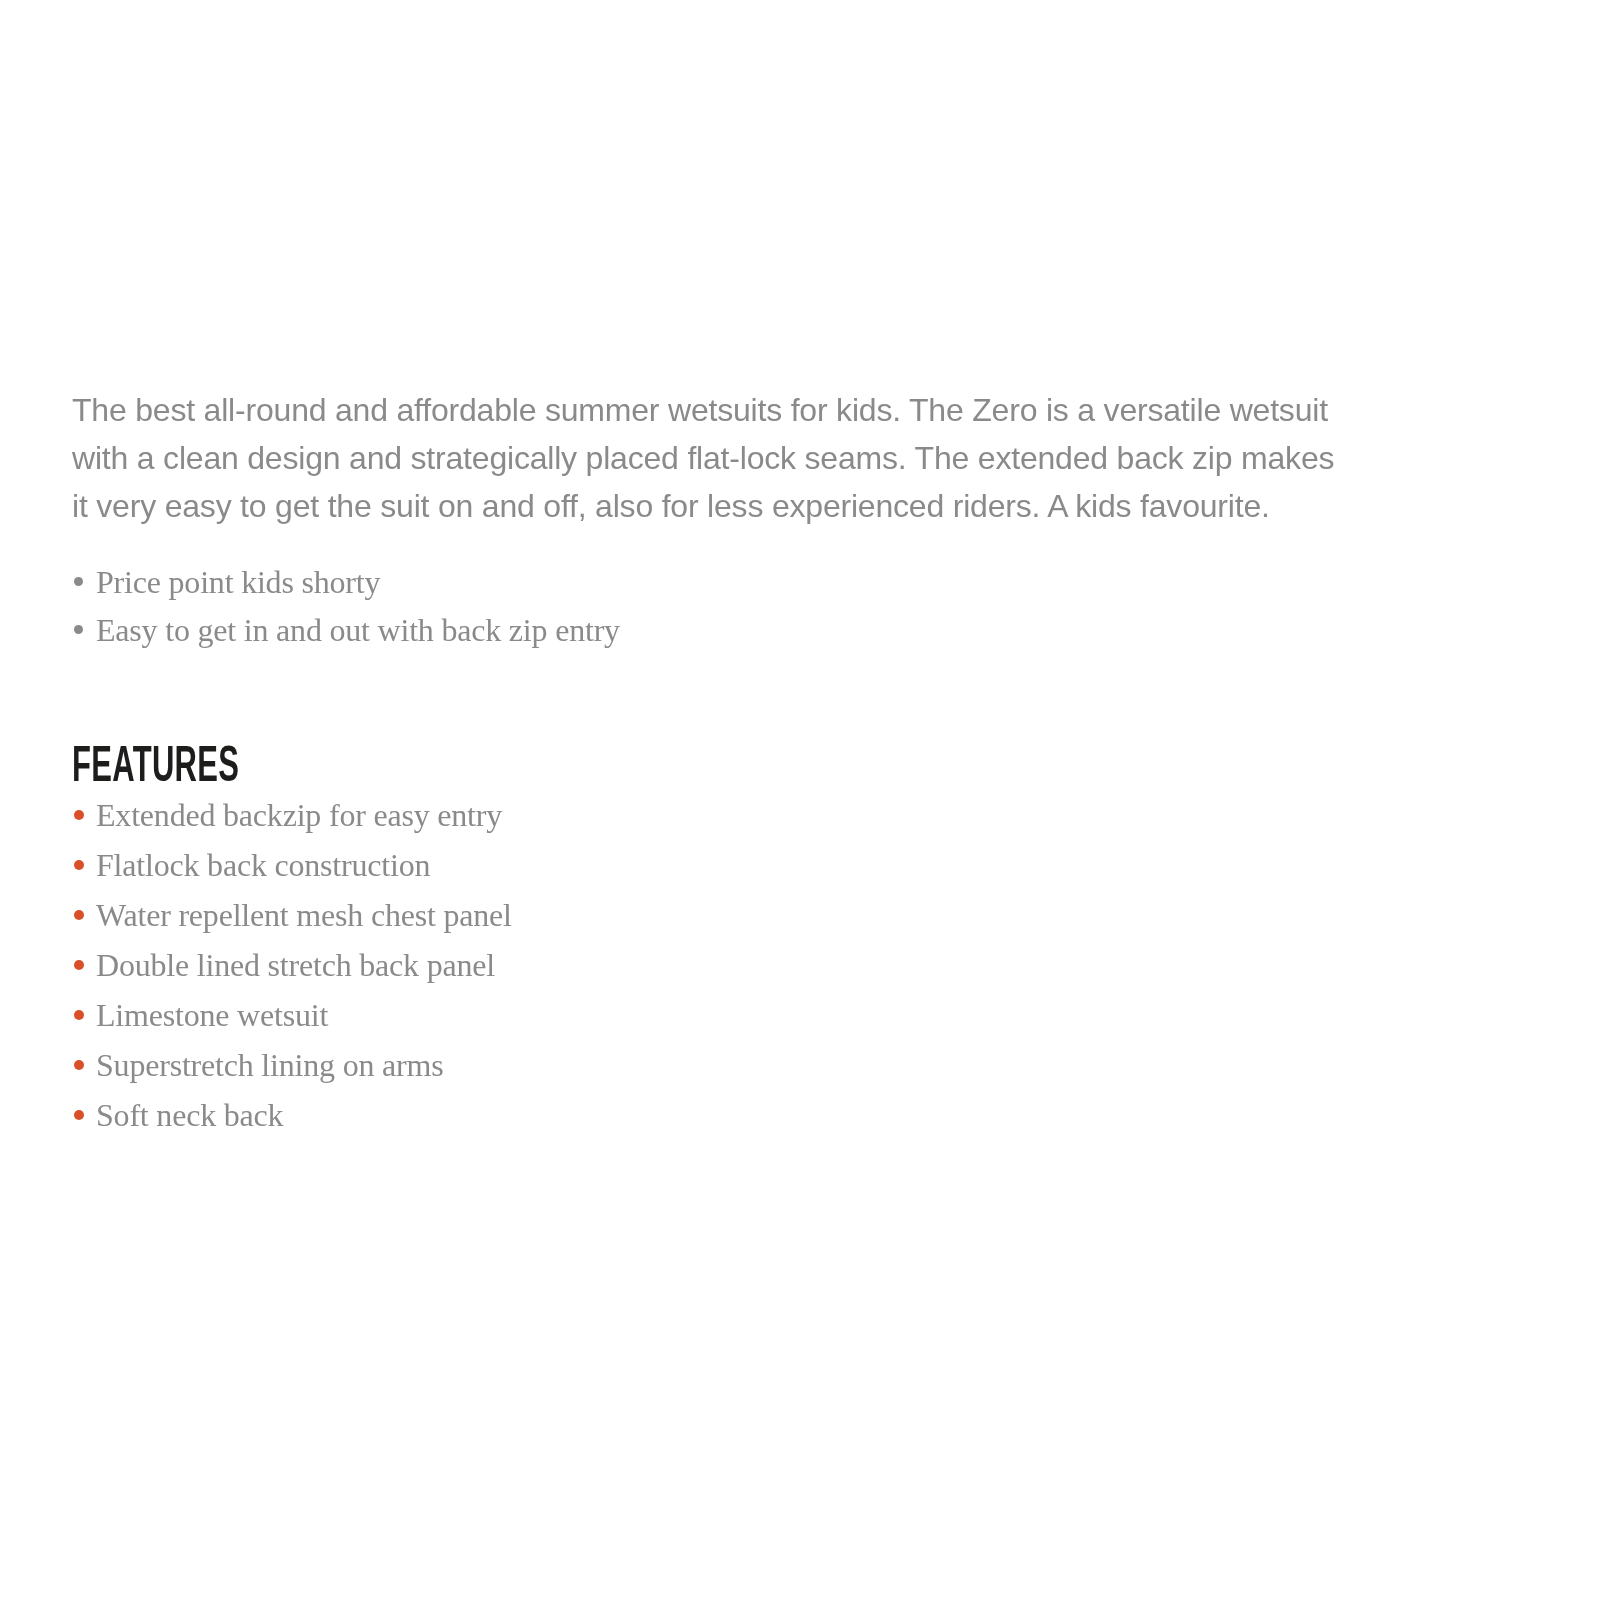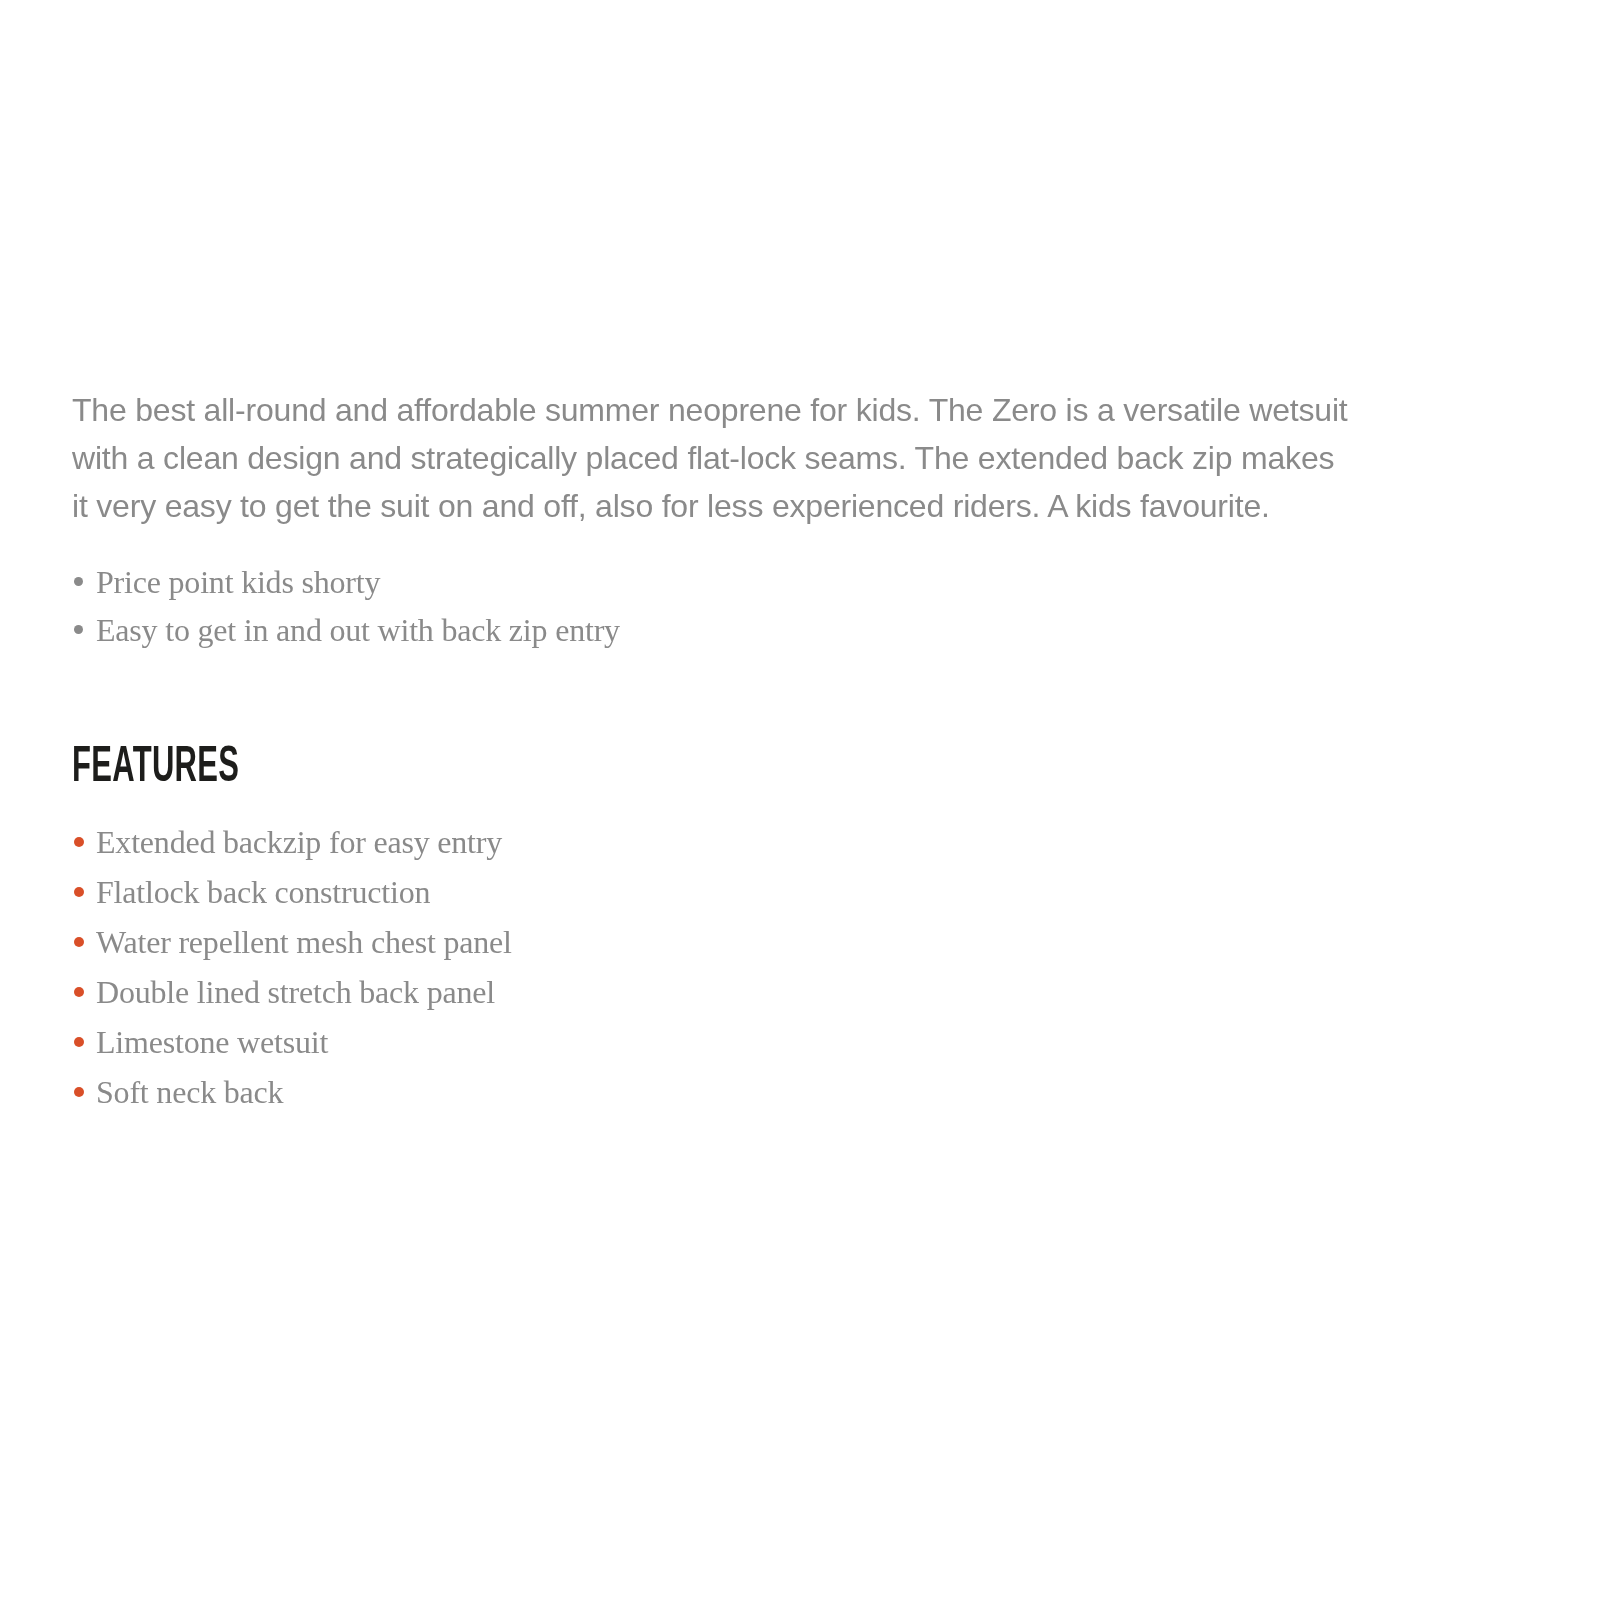--- a/index.html
+++ b/index.html
@@ -29,21 +29,21 @@
     height: 48px;
     color: var(--body-text);
     letter-spacing: -0.2px;
   }
   ul.bullet-list {
     list-style: none;
     margin: 0;
     padding: 0;
   }
   ul.highlights { margin-top: 28px; }
-  ul.features-list { margin-top: 27px; }
+  ul.features-list { }
   .bullet-list li {
     position: relative;
     padding-left: 24px;
     font-size: 32px;
     color: var(--body-text);
     letter-spacing: -0.2px;
     white-space: nowrap;
     font-family: Liberation Serif, serif;
   }
   ul.highlights li { line-height: 48px; height: 48px; }
@@ -79,21 +79,21 @@
     letter-spacing: 0.5px;
     white-space: nowrap;
   }
 </style>
 </head>
 <body>
 
 <main class="content">
 
   <p class="intro">
-    <span class="intro-line">The best all-round and affordable summer neoprene for kids. The Zero is a versatile wetsuit</span>
+    <span class="intro-line">The best all-round and affordable summer wetsuits for kids. The Zero is a versatile wetsuit</span>
     <span class="intro-line">with a clean design and strategically placed flat-lock seams. The extended back zip makes</span>
     <span class="intro-line">it very easy to get the suit on and off, also for less experienced riders. A kids favourite.</span>
   </p>
 
   <ul class="bullet-list highlights">
     <li>
       <span class="dot"></span>
       <span class="li-text">Price point kids shorty</span>
     </li>
     <li>
@@ -122,17 +122,21 @@
     <li>
       <span class="dot"></span>
       <span class="li-text">Double lined stretch back panel</span>
     </li>
     <li>
       <span class="dot"></span>
       <span class="li-text">Limestone wetsuit</span>
     </li>
     <li>
       <span class="dot"></span>
+      <span class="li-text">Superstretch lining on arms</span>
+    </li>
+    <li>
+      <span class="dot"></span>
       <span class="li-text">Soft neck back</span>
     </li>
   </ul>
 
 </main>
 
 </body></html>

